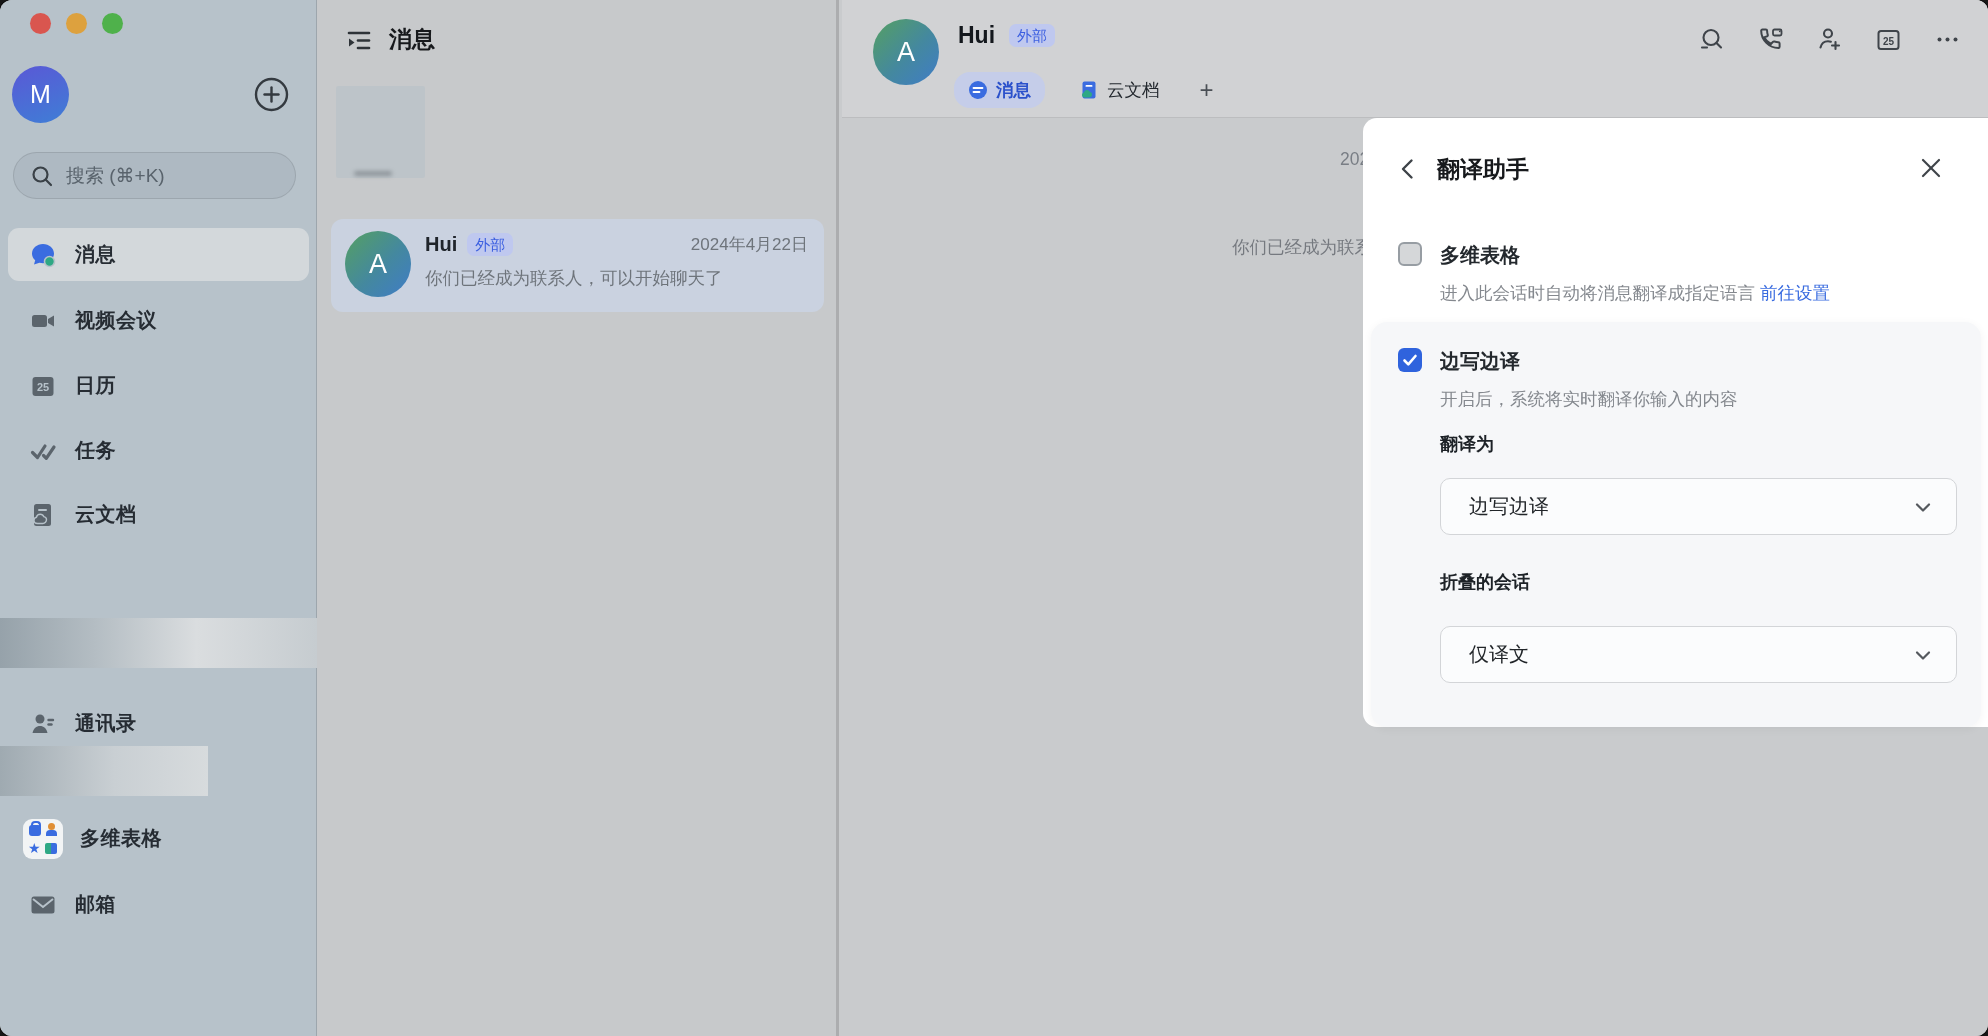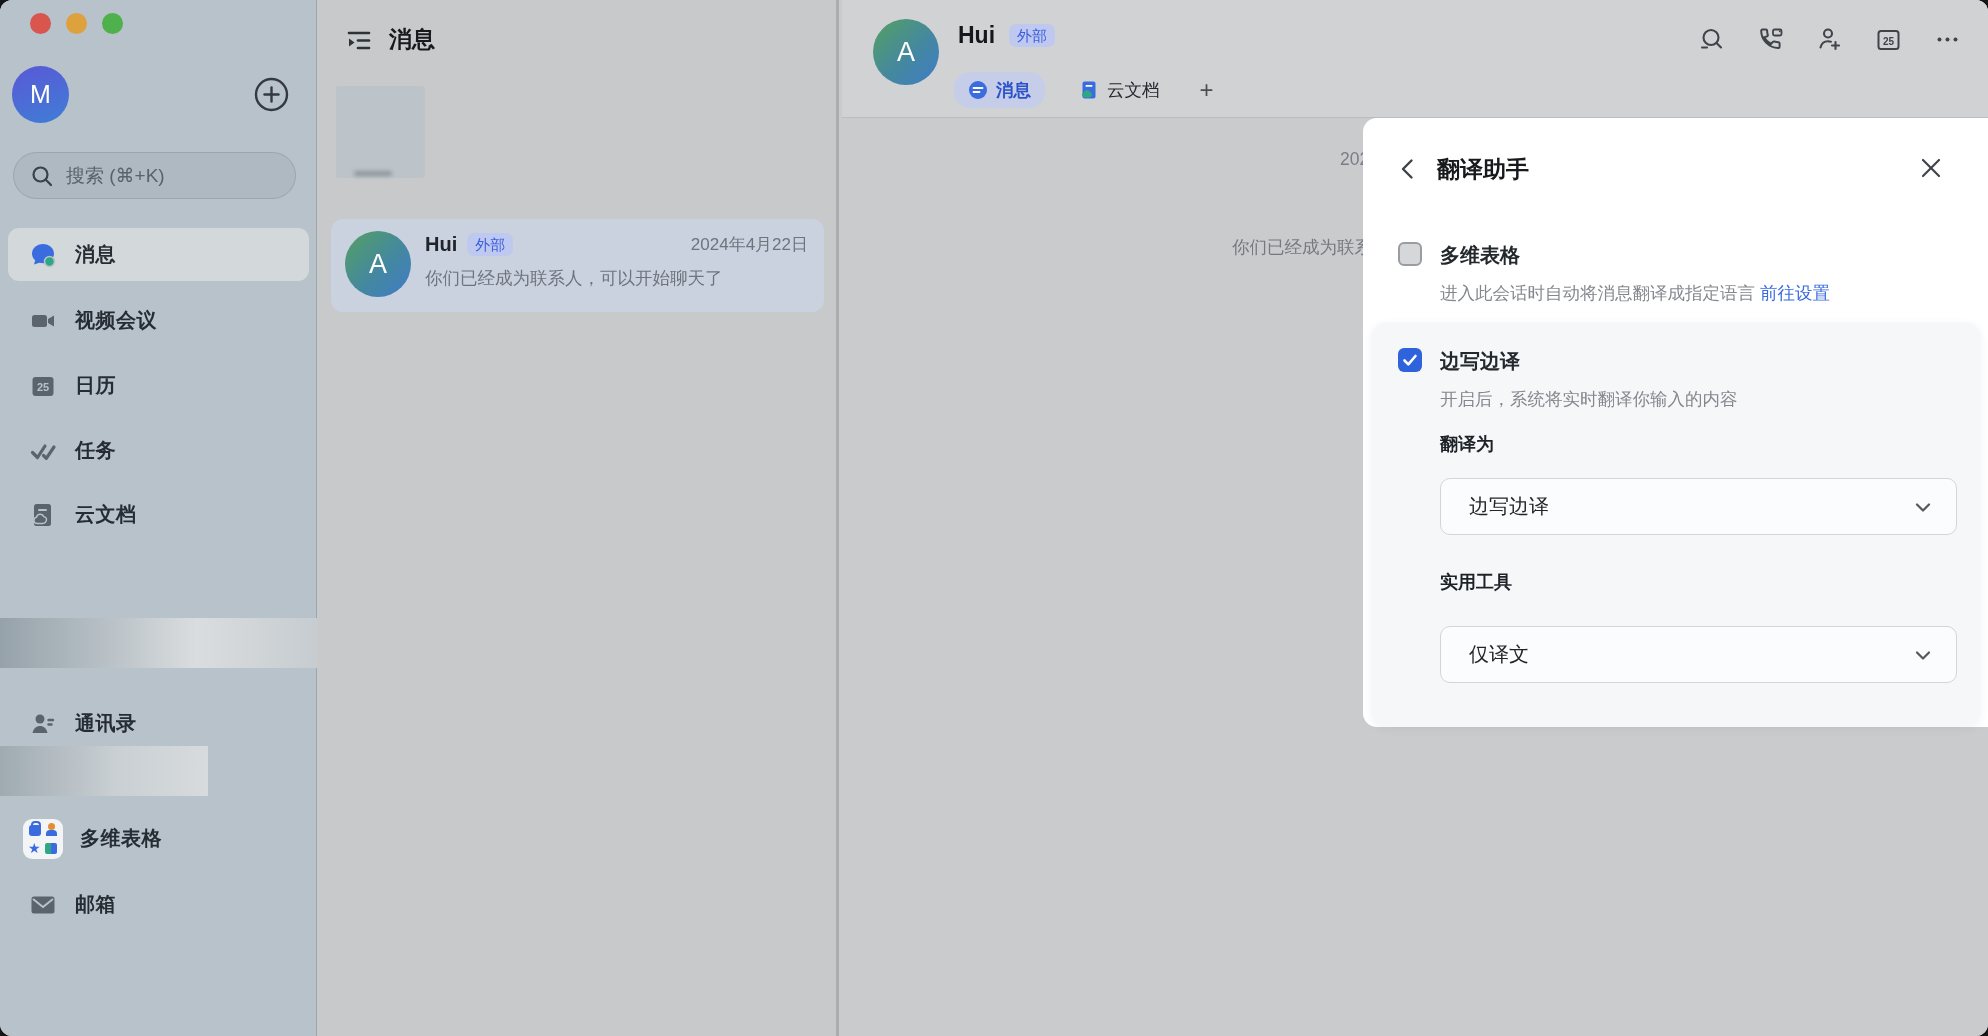--- a/index.html
+++ b/index.html
@@ -354,21 +354,21 @@
       <div class="fld-label" style="top:110px">翻译为</div>
       <div class="dropdown" style="top:156px">
         <span class="dd-val">边写边译</span>
         <span class="dd-chev">
           <svg width="22" height="22" viewBox="0 0 22 22" fill="none" stroke="currentColor" stroke-width="2.2" stroke-linecap="round" stroke-linejoin="round">
               <path d="M5 8.5l6 6 6-6"></path>
             </svg>
         </span>
       </div>
 
-      <div class="fld-label" style="top:248px">实用工具</div>
+      <div class="fld-label" style="top:248px">折叠的会话</div>
       <div class="dropdown" style="top:304px">
         <span class="dd-val">仅译文</span>
         <span class="dd-chev">
           <svg width="22" height="22" viewBox="0 0 22 22" fill="none" stroke="currentColor" stroke-width="2.2" stroke-linecap="round" stroke-linejoin="round">
               <path d="M5 8.5l6 6 6-6"></path>
             </svg>
         </span>
       </div>
     </div>
   </aside>

